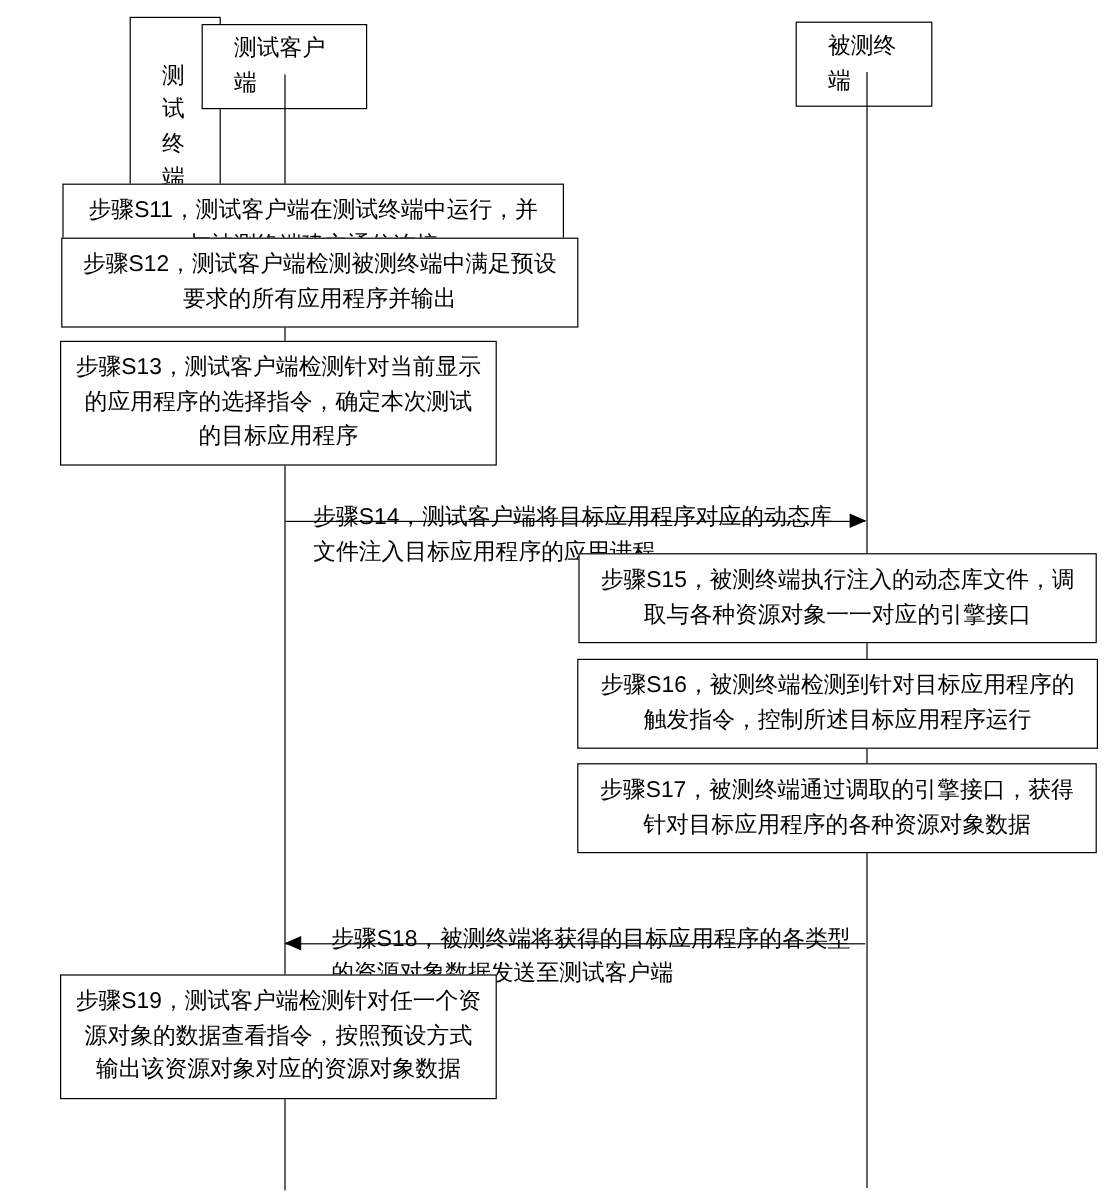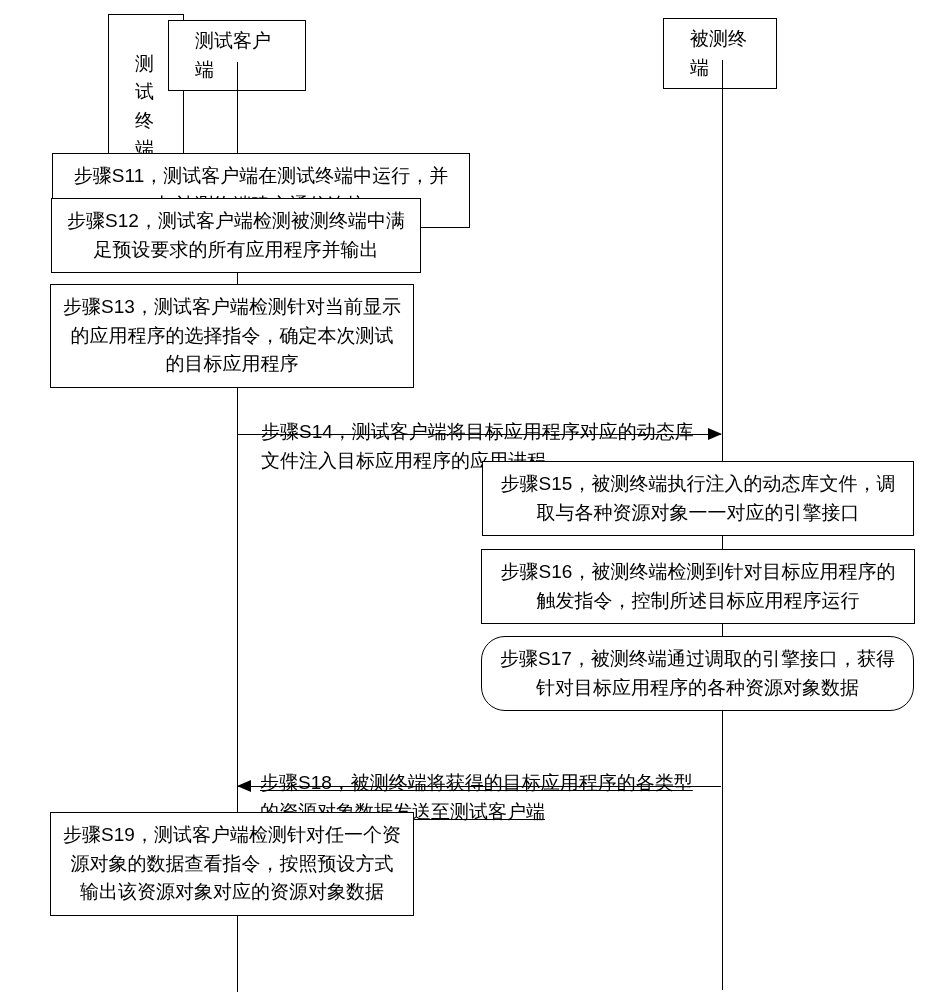--- a/index.html
+++ b/index.html
@@ -86,21 +86,21 @@
   <span>被测终端</span>
 </div>
 
 <div class="lifeline" style="left:237px; top:62px; height:930px;"></div>
 <div class="lifeline" style="left:722px; top:60px; height:930px;"></div>
 
 <div class="step-box" style="left:52px; top:113px; width:418px;margin-top:40px;">
   <span>步骤S11，测试客户端在测试终端中运行，并与被测终端建立通信连接</span>
 </div>
 
-<div class="step-box" style="left:51px; top:198px; width:370px;">
+<div class="step-box" style="left:51px; top:198px; width:431px;">
   <span>步骤S12，测试客户端检测被测终端中满足预设要求的所有应用程序并输出</span>
 </div>
 
 <div class="step-box" style="left:50px; top:284px; width:364px;">
   <span>步骤S13，测试客户端检测针对当前显示的应用程序的选择指令，确定本次测试的目标应用程序</span>
 </div>
 
 <div class="msg-label" style="left:253px; top:372px; width:455px;">
   <span>步骤S14，测试客户端将目标应用程序对应的动态库文件注入目标应用程序的应用进程</span>
 </div>
@@ -108,25 +108,25 @@
 <div class="arrow-line arrow-right" style="left:238px; top:434px; width:483px;"></div>
 
 <div class="step-box" style="left:482px; top:461px; width:432px;">
   <span>步骤S15，被测终端执行注入的动态库文件，调取与各种资源对象一一对应的引擎接口</span>
 </div>
 
 <div class="step-box" style="left:481px; top:549px; width:434px;">
   <span>步骤S16，被测终端检测到针对目标应用程序的触发指令，控制所述目标应用程序运行</span>
 </div>
 
-<div class="step-box" style="left:481px; top:636px; width:433px;border-radius:24px;">
+<div class="step-box" style="left:481px; top:636px; width:433px;">
   <span>步骤S17，被测终端通过调取的引擎接口，获得针对目标应用程序的各种资源对象数据</span>
 </div>
 
-<div class="msg-label" style="left:252px; top:723px; width:455px;text-decoration:underline;">
+<div class="msg-label" style="left:268px; top:723px; width:455px;">
   <span>步骤S18，被测终端将获得的目标应用程序的各类型的资源对象数据发送至测试客户端</span>
 </div>
 
 <div class="arrow-line arrow-left" style="left:238px; top:786px; width:483px;"></div>
 
 <div class="step-box" style="left:50px; top:812px; width:364px;">
   <span>步骤S19，测试客户端检测针对任一个资源对象的数据查看指令，按照预设方式输出该资源对象对应的资源对象数据</span>
 </div>
 
 </body></html>

